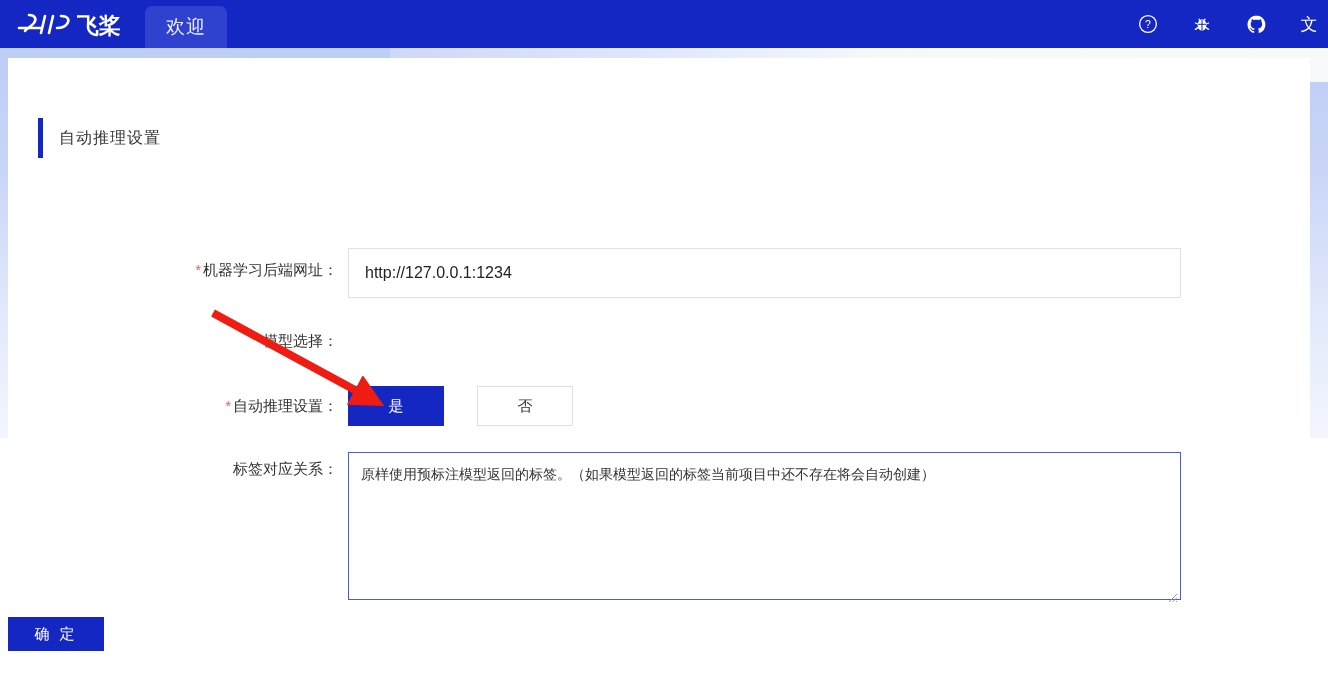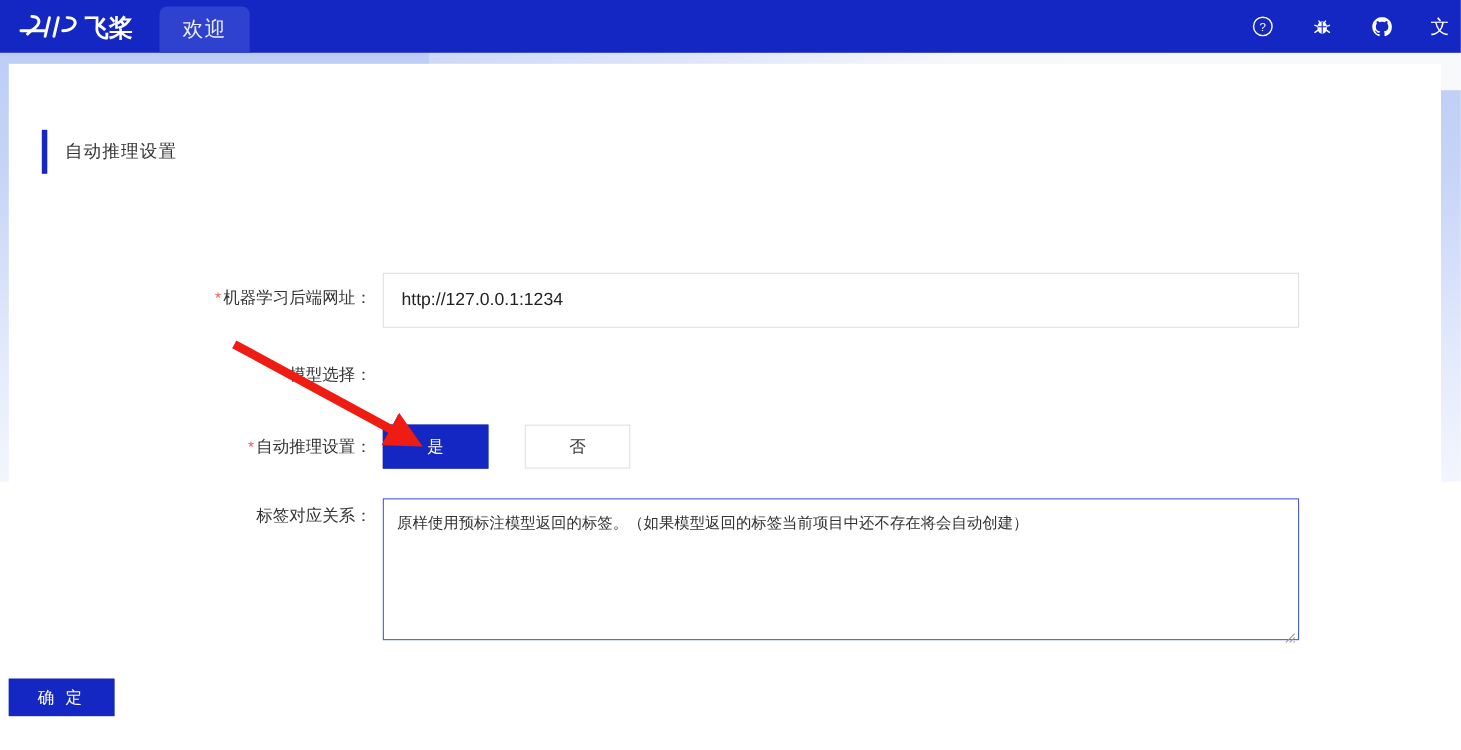--- a/index.html
+++ b/index.html
@@ -202,21 +202,21 @@
     cursor: pointer;
   }
   .radio-btn.active {
     background: #1527c2;
     border-color: #1527c2;
     color: #ffffff;
   }
 
   .textarea {
     width: 833px;
-    height: 129px;
+    height: 148px;
     border: 1px solid #4a5ad9;
     background: #ffffff;
     font-size: 14px;
     color: #333333;
     padding: 10px 12px;
     line-height: 1.6;
     resize: none;
     font-family: "Liberation Sans", sans-serif;
     outline: none;
   }

